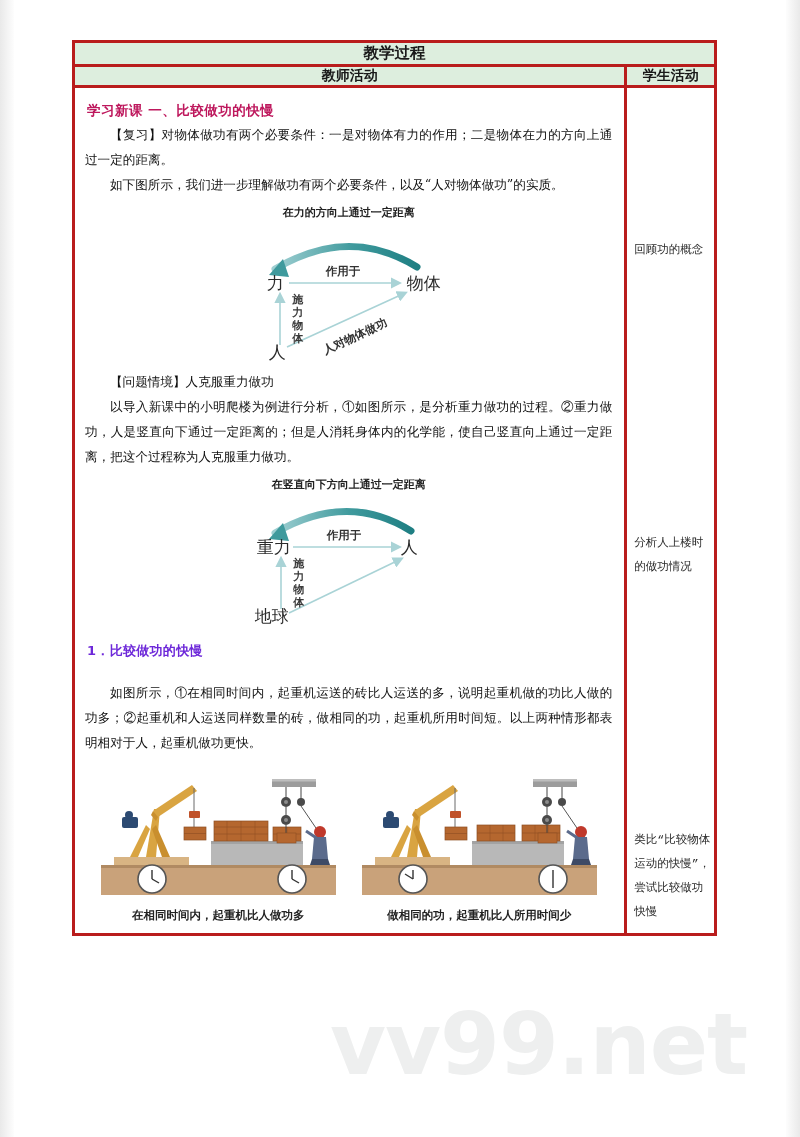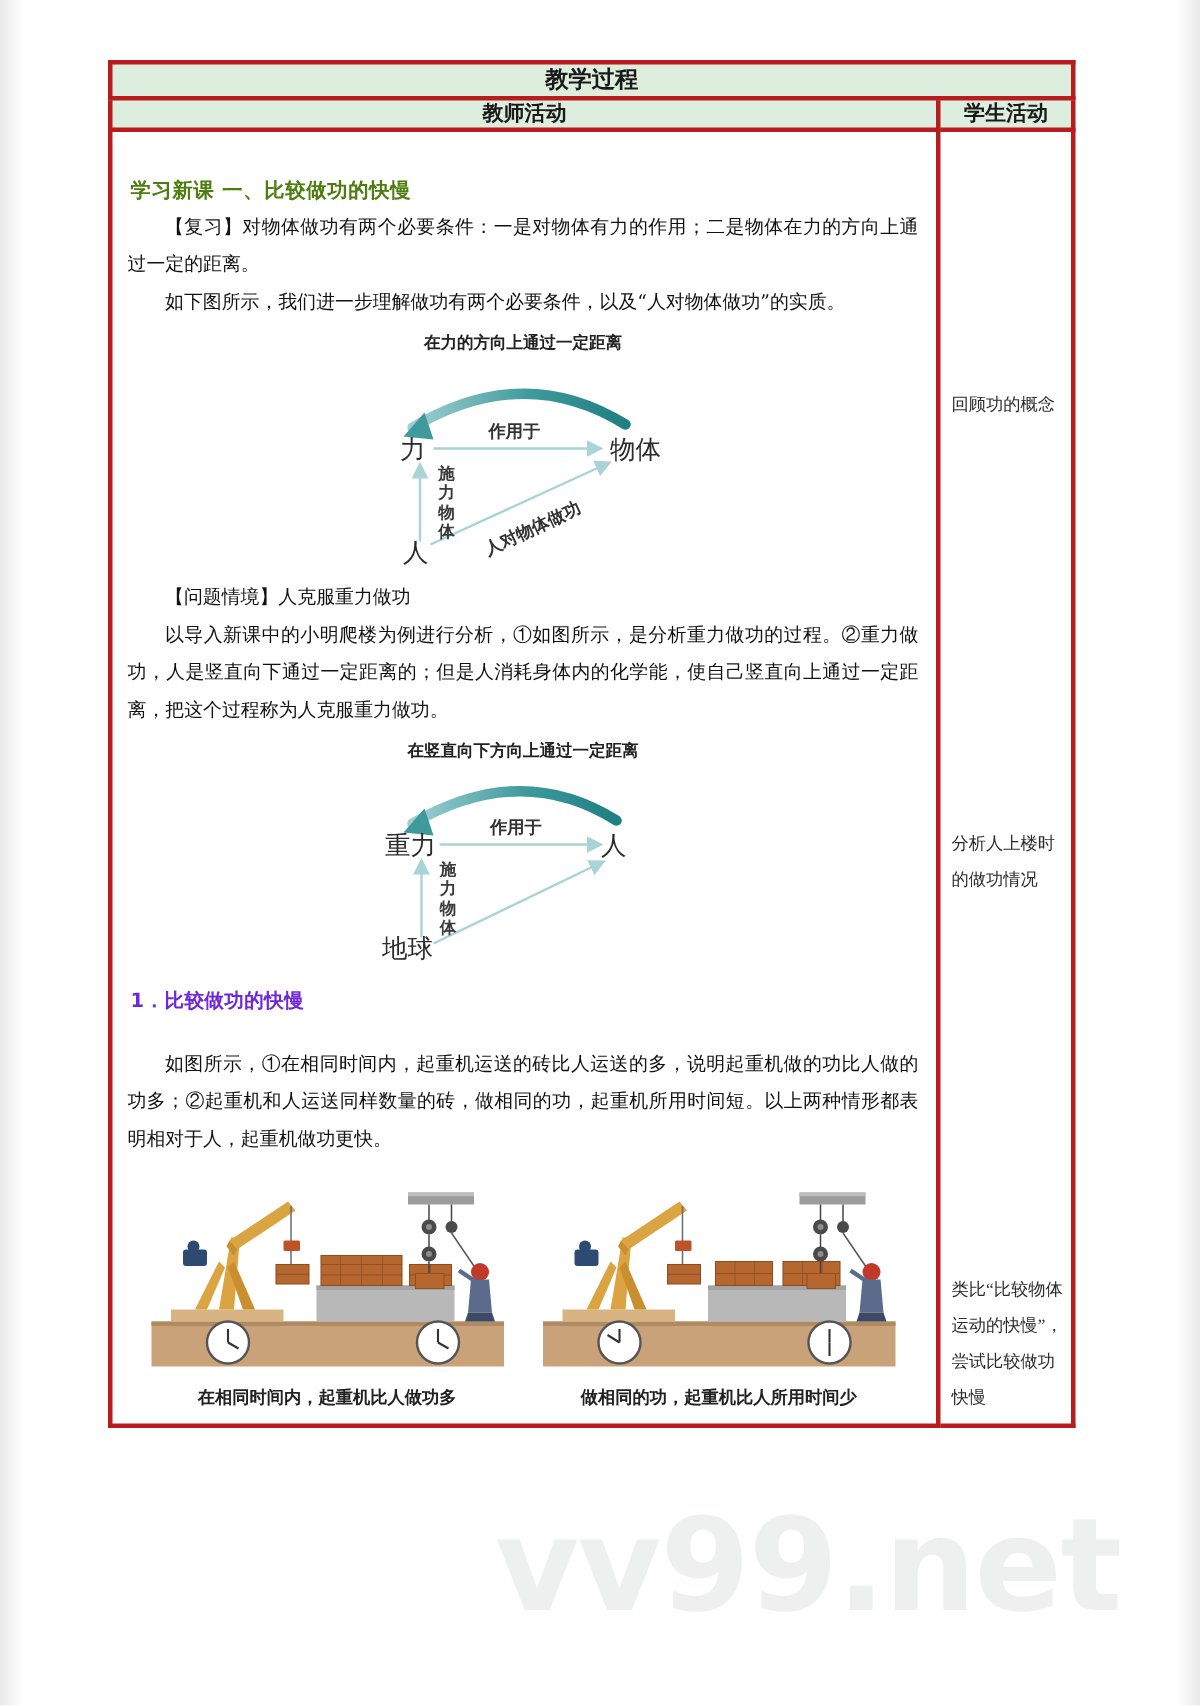--- a/index.html
+++ b/index.html
@@ -47,22 +47,22 @@
     text-align:center;
     font-size:14px;
     font-weight:bold;
     color:#1a1a1a;
     padding:6px 0 7px 0;
   }
   .teacher-col { width:553px; padding:8px 12px 10px 10px !important; }
   .student-col { width:92px; padding:0 !important; position:relative; }
 
   .title-pink {
-    color:#4d7c0f; font-weight:bold; font-size:13.5px;
-    margin:22px 0 2px 2px; letter-spacing:0.5px;
+    color:#be185d; font-weight:bold; font-size:13.5px;
+    margin:6px 0 2px 2px; letter-spacing:0.5px;
   }
   .title-blue {
     color:#6d28d9; font-weight:bold; font-size:13px;
     margin:10px 0 20px 2px; letter-spacing:0.3px;
   }
   p.body-text {
     margin:0 0 0 0;
     font-size:12.6px;
     line-height:25px;
     color:#111;
@@ -100,22 +100,21 @@
   .fig-row { display:flex; justify-content:center; gap:16px; margin-top:14px; }
   .fig { width:245px; }
   .fig-cap {
     text-align:center; font-size:11.5px; font-weight:bold; color:#222;
     margin-top:5px; font-family:"DejaVu Sans","Liberation Sans",sans-serif;
   }
 
   .stu-note {
     position:absolute; left:7px; width:80px;
     font-size:11.5px; line-height:24px; color:#2b2b2b;
-    font-family:Liberation Serif, serif;
-    margin-top:20px;
+    font-family:Liberation Mono, monospace;
   }
 </style>
 </head>
 <body>
 
 <div class="page-edge-l"></div>
 <div class="page-edge-r"></div>
 
 <div class="watermark">vv99.net</div>
 

